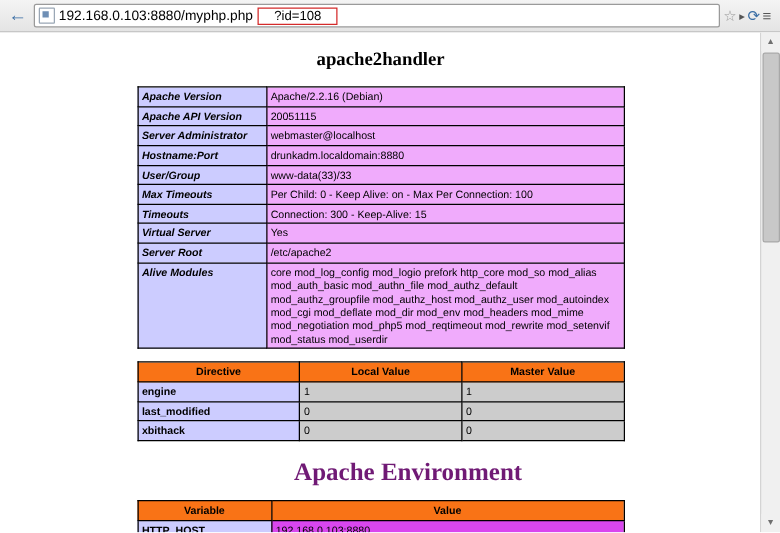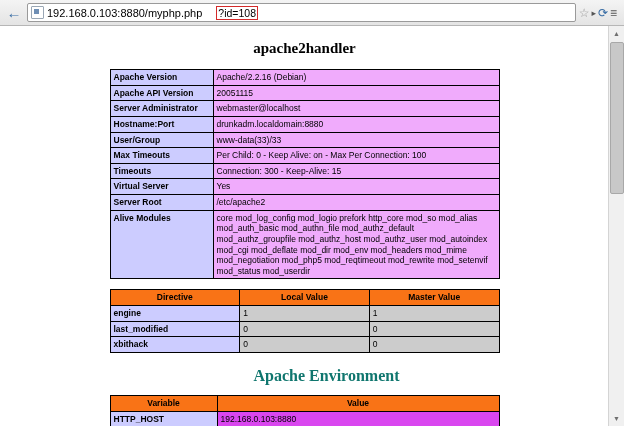--- a/index.html
+++ b/index.html
@@ -69,22 +69,22 @@
   .url-text {
     font-size: 11px;
     color: #000000;
     white-space: nowrap;
     font-family: "Liberation Sans", sans-serif;
   }
   .url-hl {
     font-size: 10.5px;
     color: #000000;
     border: 1px solid #d42a2a;
-    padding: 0 1px;
-    margin-left: 14px;
+    padding: 0 12px;
+    margin-left: 4px;
     white-space: nowrap;
   }
   .chrome-right {
     display: flex;
     align-items: center;
     gap: 2px;
     padding-right: 2px;
   }
   .star-icon { color: #9a9a9a; font-size: 12px; }
   .chev { color: #555; font-size: 9px; }
@@ -109,23 +109,23 @@
   h1.title {
     text-align: center;
     font-size: 15px;
     font-weight: bold;
     color: #000000;
     margin: 0 0 12px 0;
     font-family: "Liberation Serif", serif;
   }
   h2.title {
     text-align: center;
-    font-size: 16px;
-    font-weight: bold;
-    color: #0f766e;
+    font-size: 20px;
+    font-weight: bold;
+    color: #701a75;
     margin: 14px 0 10px 0;
     font-family: "Liberation Serif", serif;
     padding-left: 44px;
   }
 
   table.info {
     border-collapse: collapse;
     width: 390px;
     margin: 0 auto;
     border: 1px solid #000000;
@@ -137,20 +137,21 @@
     padding: 2px 3px;
     vertical-align: top;
     line-height: 1.25;
     font-family: "Liberation Sans", sans-serif;
   }
   td.key {
     background: #ccccff;
     font-weight: bold;
     color: #000000;
     width: 96px;
+    font-style: italic;
   }
   td.val {
     background: #f0abfc;
     color: #000000;
   }
   th.hdr {
     background: #f97316;
     color: #000000;
     font-weight: bold;
     text-align: center;

